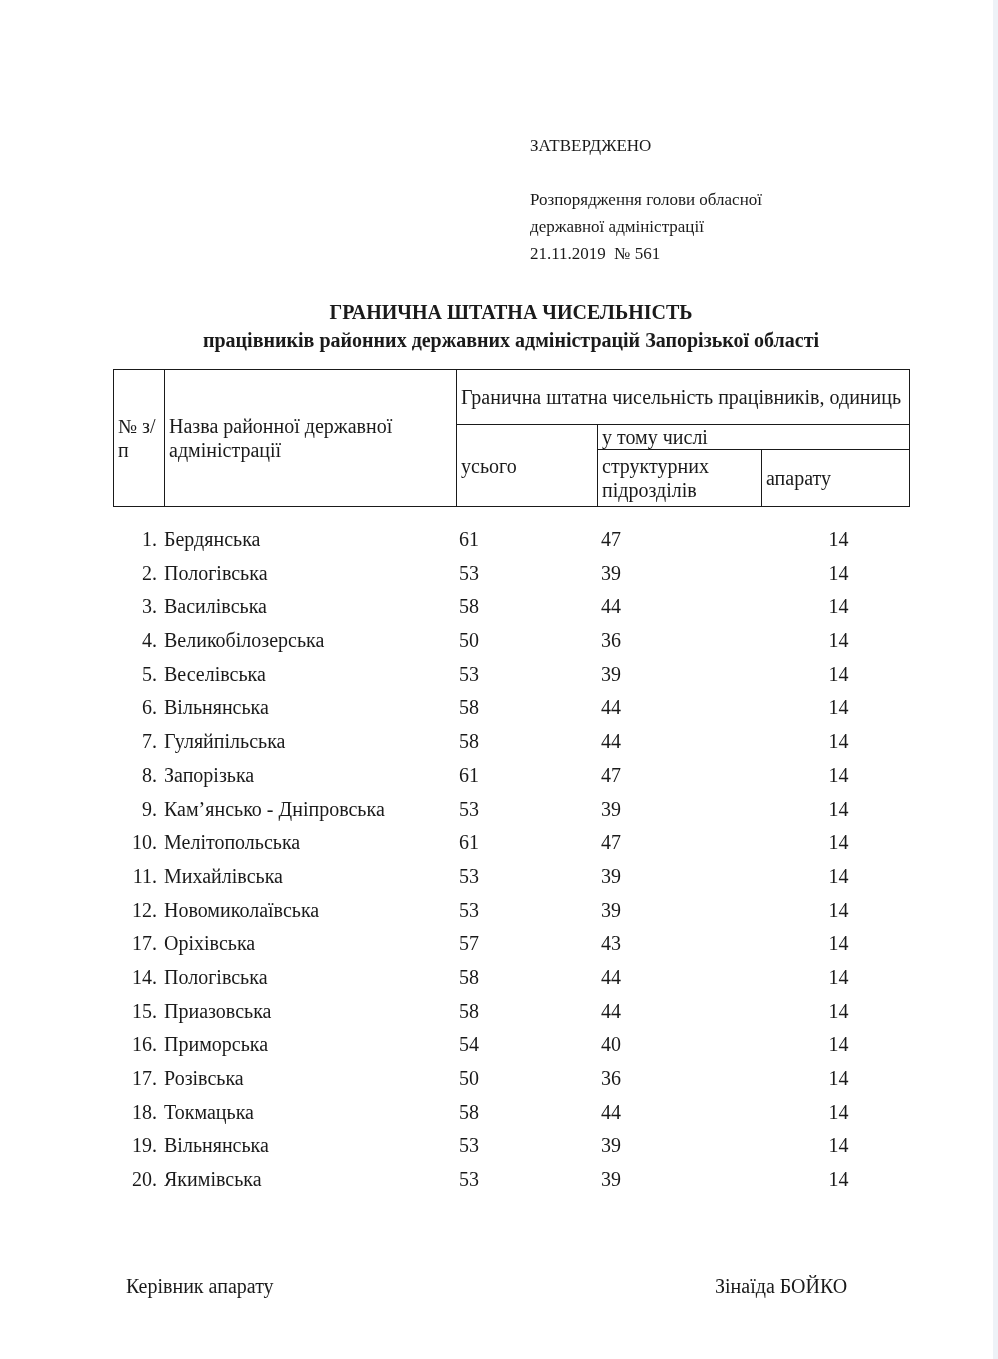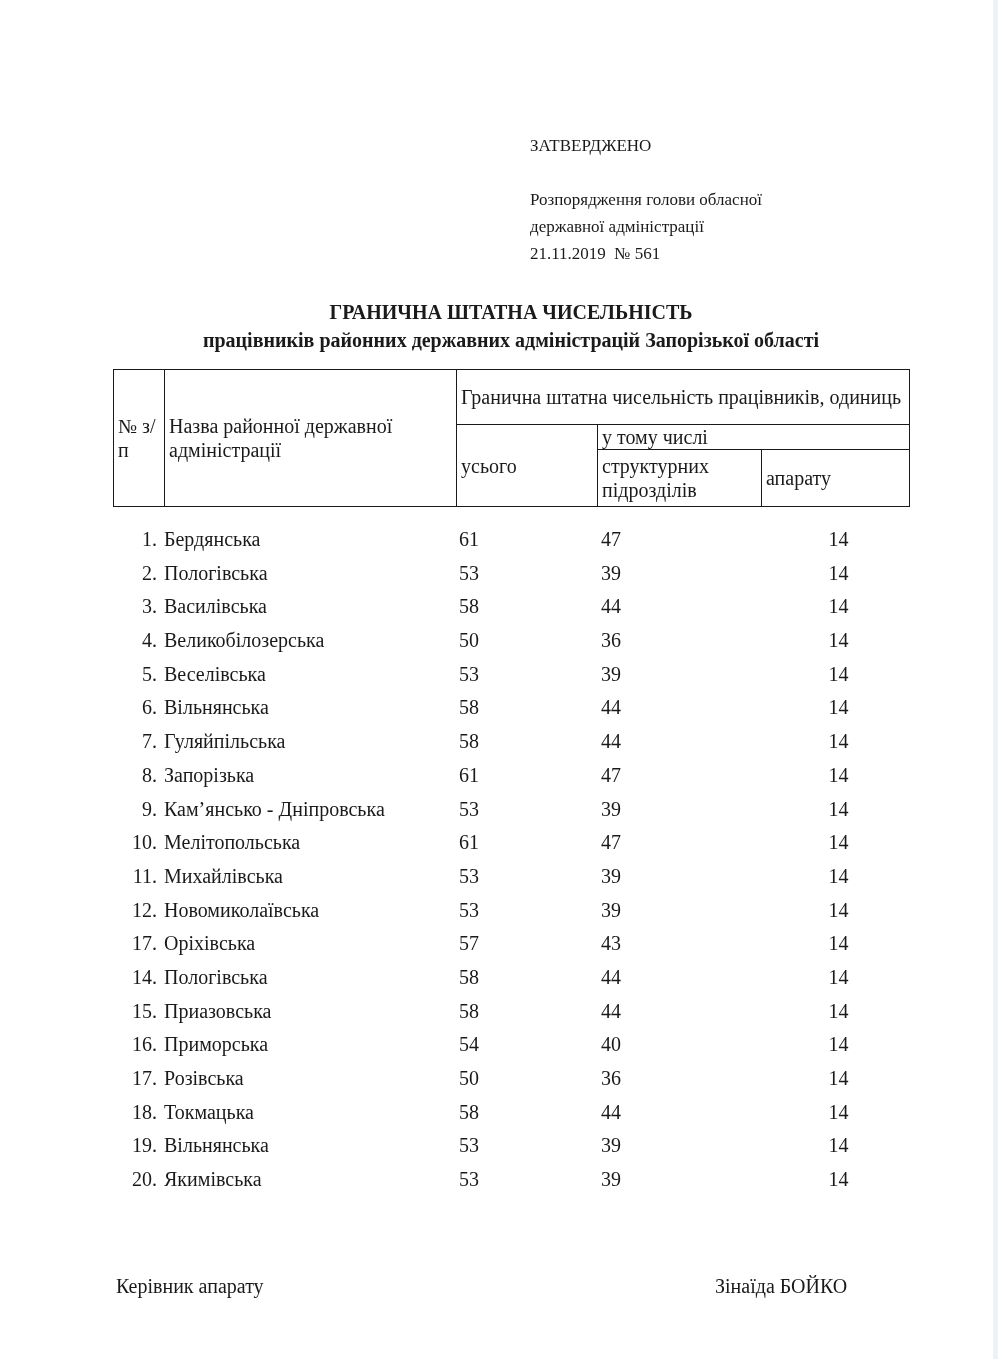--- a/index.html
+++ b/index.html
@@ -116,21 +116,21 @@
       height: 50px;
       line-height: 50px;
     }
     .row.total-row .name {
       line-height: 21px;
       top: 4px;
     }
 
     .footer-left {
       position: absolute;
-      left: 116px;
+      left: 126px;
       top: 1275px;
       font-size: 20px;
     }
     .footer-right {
       position: absolute;
       left: 715px;
       top: 1275px;
       font-size: 20px;
     }
   </style>

